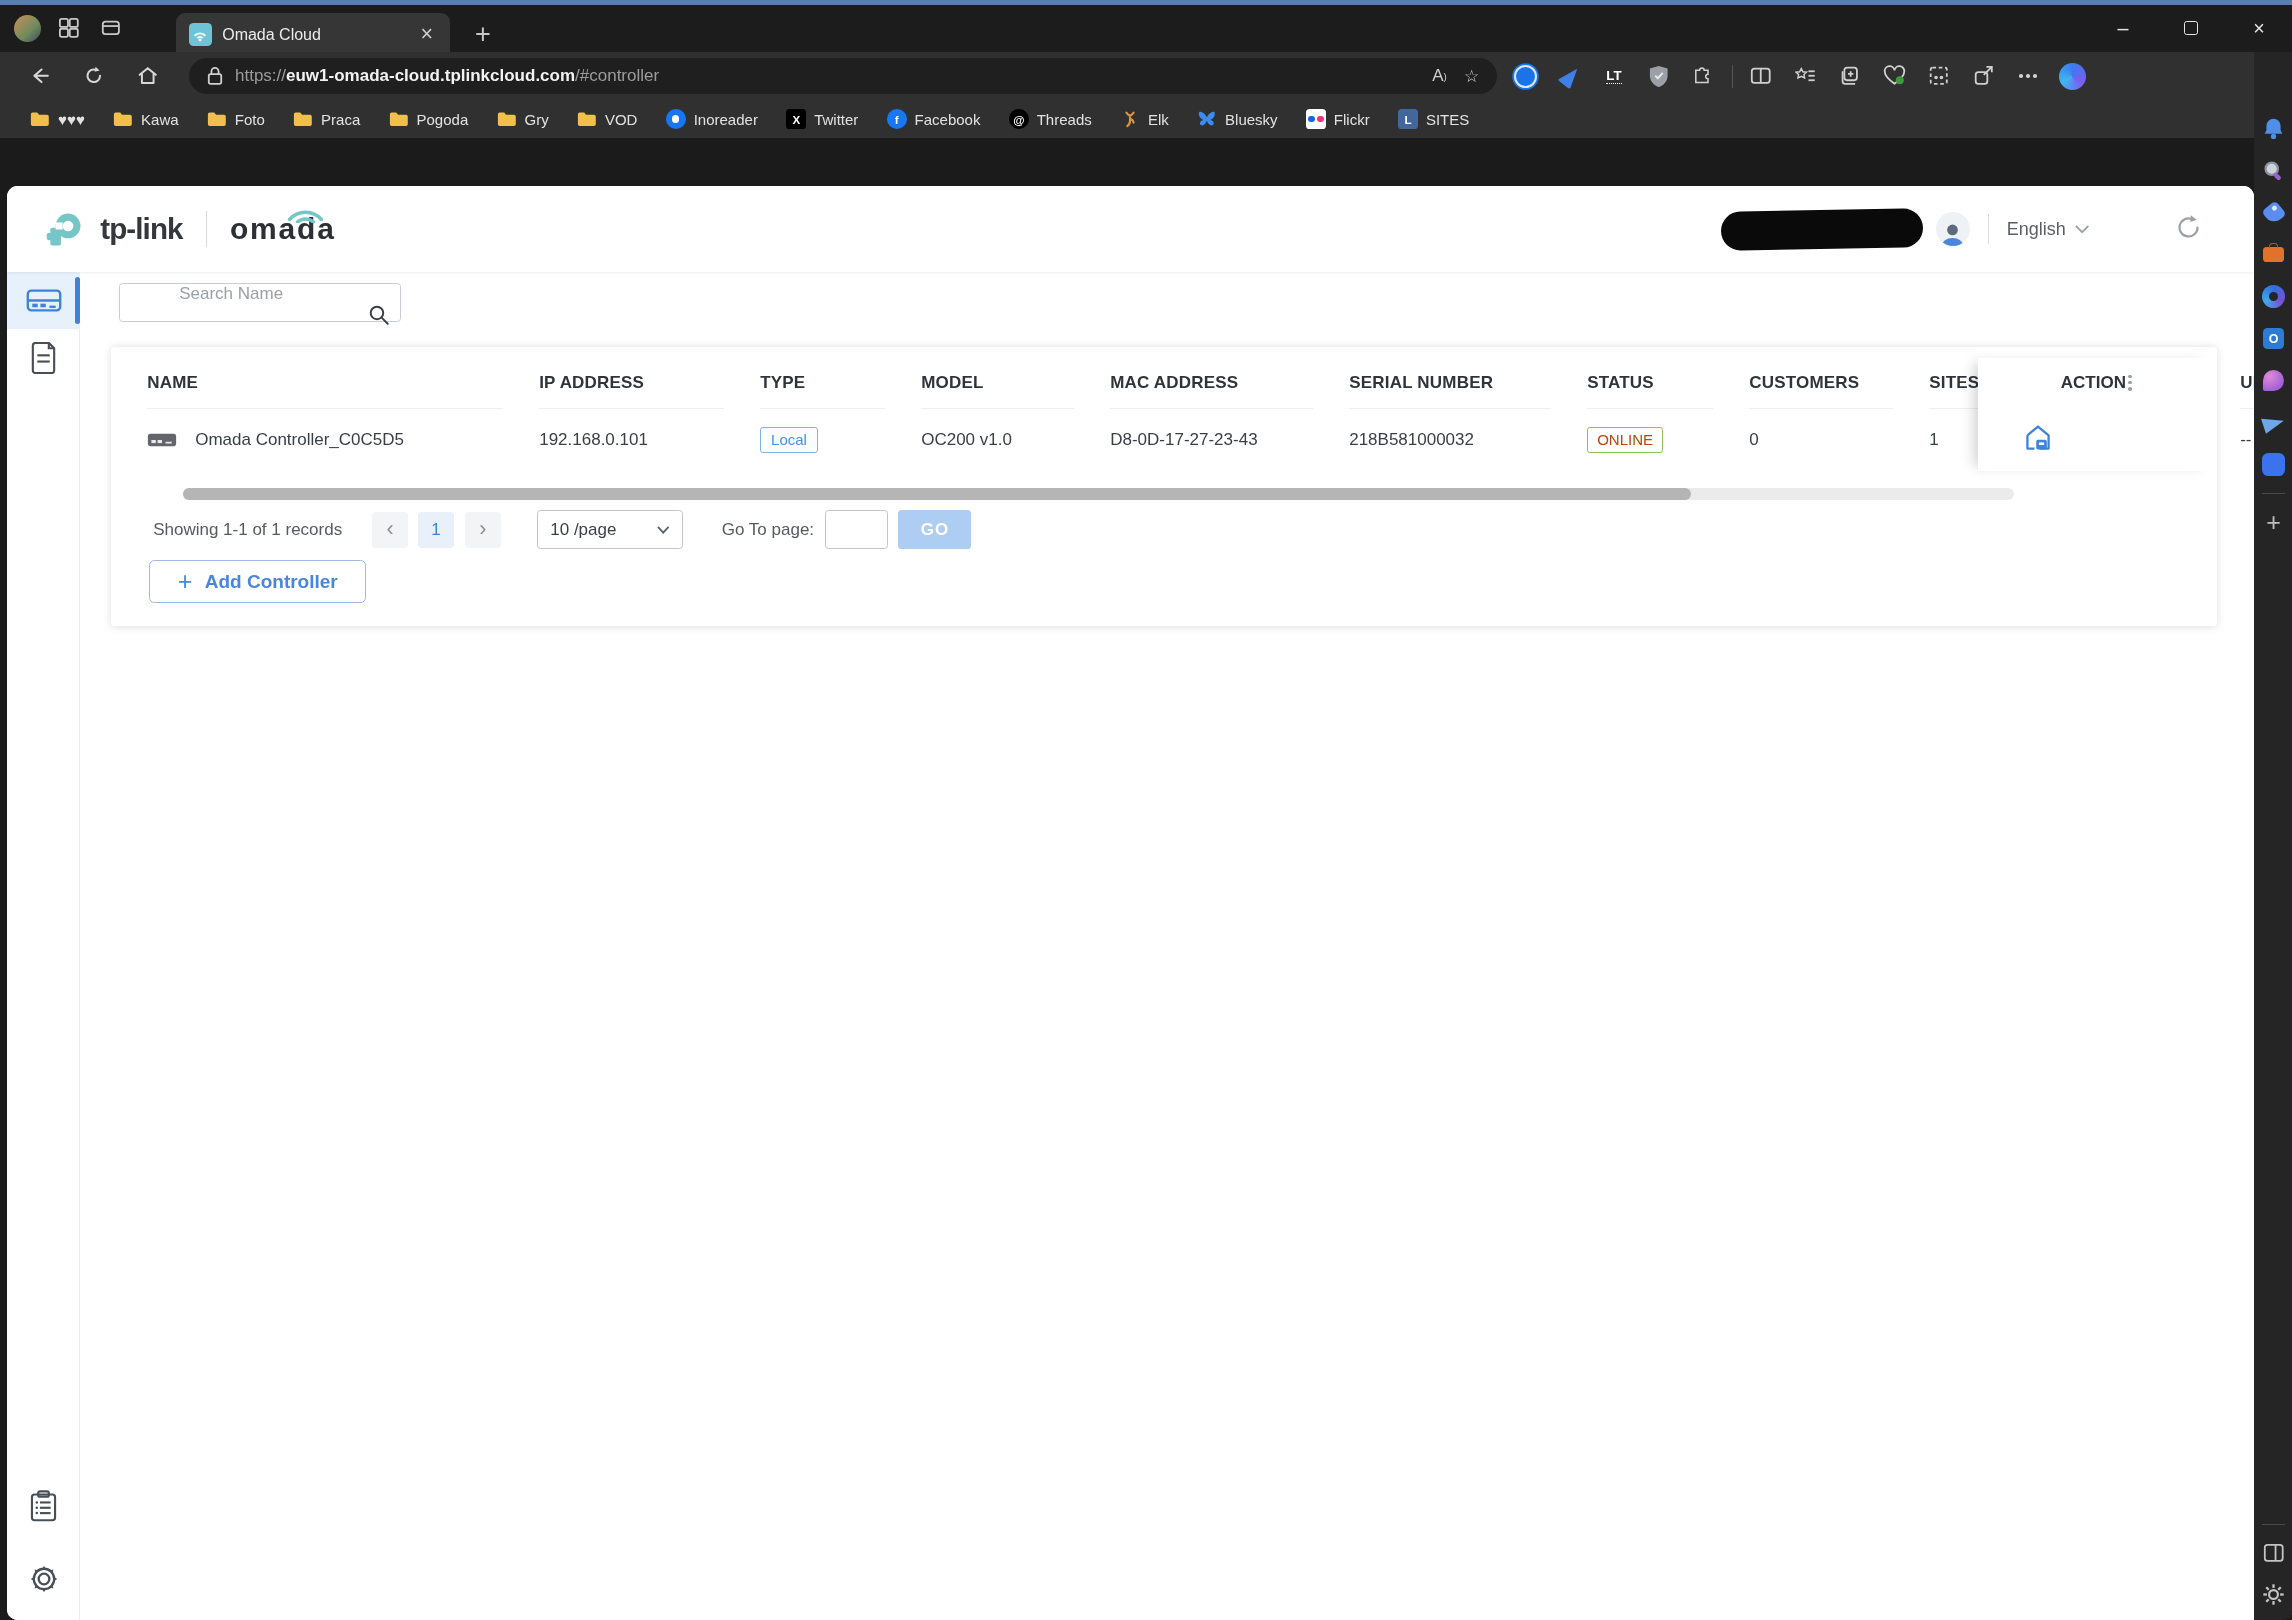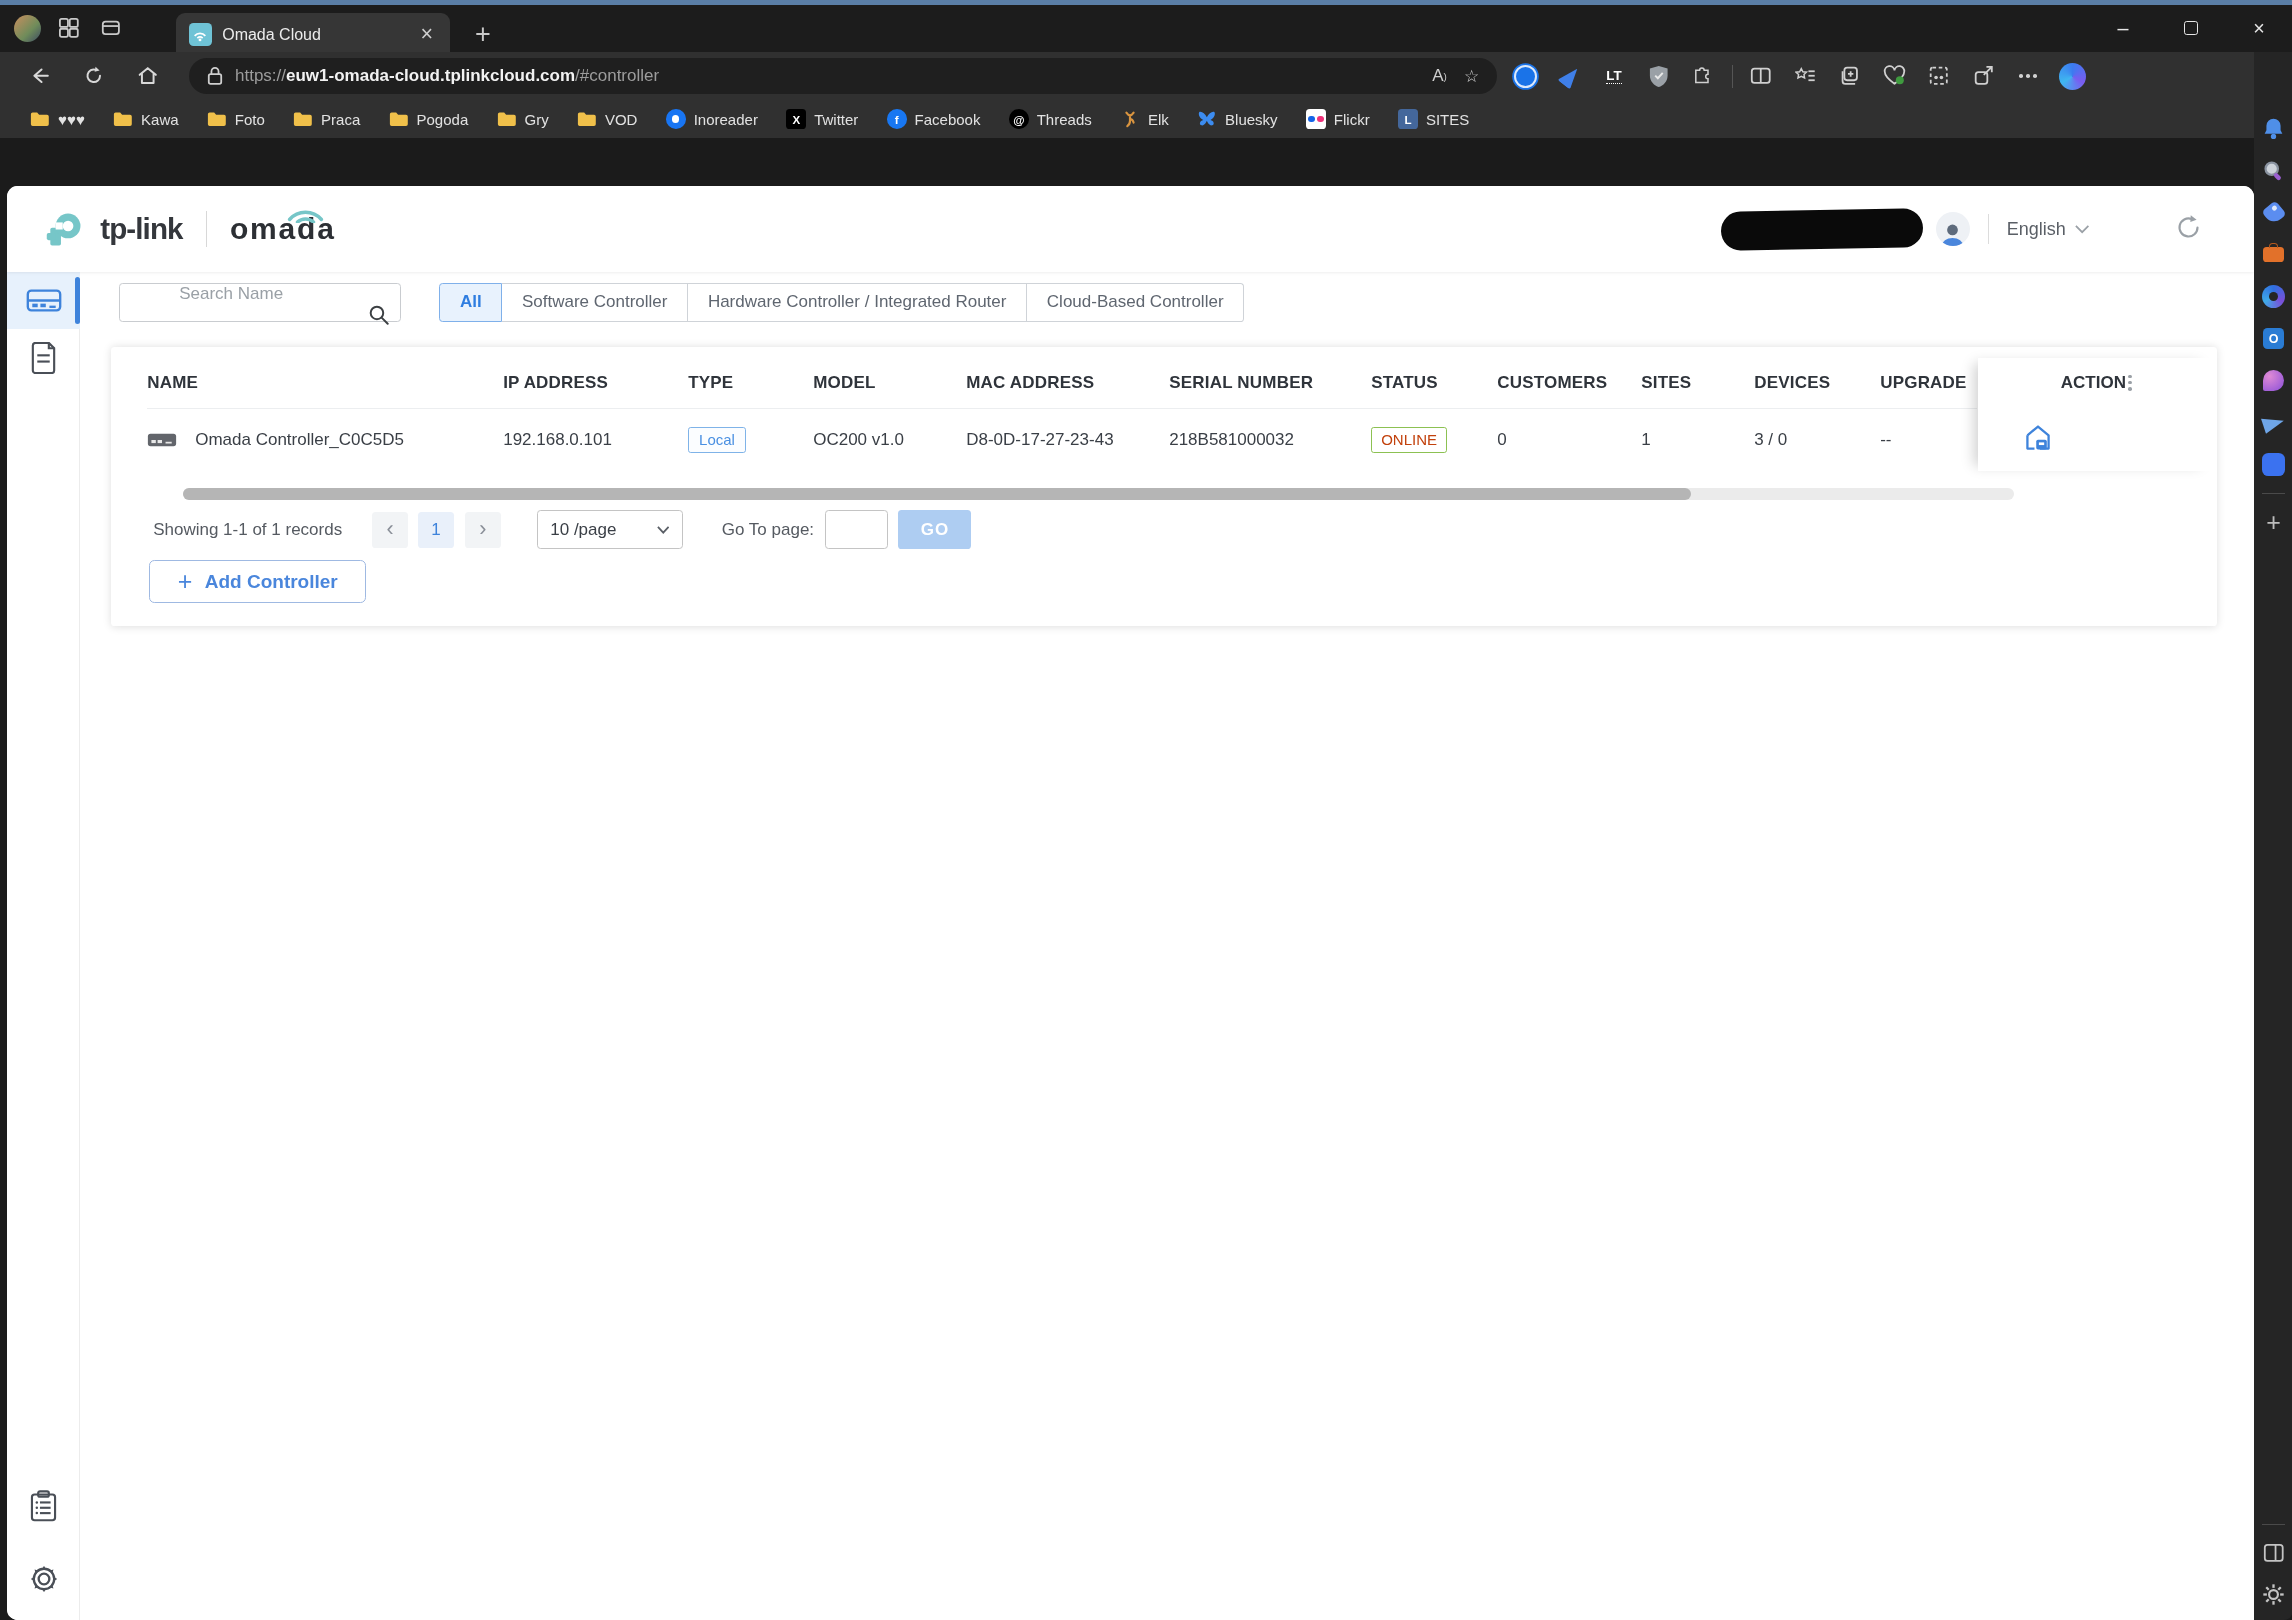--- a/index.html
+++ b/index.html
@@ -104,21 +104,21 @@
   .search-ic { margin-right:10.7px; color:#3c4043; }
   #filter-group { display:flex; margin-left:38px; }
   .seg { height:39px; padding:0 19.7px; display:flex; align-items:center; font-size:17px; color:#5f6670; background:#fff; border:0.9px solid #cfd3d8; border-left:none; white-space:nowrap; }
   .seg:first-child { border-left:0.9px solid #cfd3d8; border-radius:3.6px 0 0 3.6px; }
   .seg:last-child { border-radius:0 3.6px 3.6px 0; }
   .seg.active { background:#e8f2fd; color:#2e7de0; border:0.9px solid #7fb0ea; font-weight:bold; }
 
   
   #card { position:absolute; left:31px; top:75px; width:2106px; height:279px; background:#fff; border-radius:3.6px; box-shadow:0 0.9px 9px rgba(0,0,0,.13); }
   #table-zone { position:absolute; left:36px; top:10.7px; width:2067px; }
-  .tgrid { display:grid; grid-template-columns:356px 185px 125px 153px 203px 202px 126px 144px 113px 126px 97px; width:1831px; }
+  .tgrid { display:grid; grid-template-columns:356px 185px 125px 153px 203px 202px 126px 144px 113px 126px 97px; width:1831px;gap:36px; }
   .th { height:50px; display:flex; align-items:center; font-size:17px; font-weight:bold; color:#2f343b; letter-spacing:0.2px; }
   .td { height:63px; display:flex; align-items:center; font-size:17px; color:#3a3f46; border-top:0.9px solid #eceef0; }
   .cell-name { display:flex; align-items:center; gap:18px; }
   .badge-local { border:0.9px solid #7fb3e8; color:#4a90e2; font-size:15px; padding:3.6px 9.9px; border-radius:2.7px; background:#fbfdff; }
   .badge-online { border:0.9px solid #8cc152; color:#c2410c; font-size:15px; padding:3.6px 9px; border-radius:2.7px; background:#fff; }
   #action-panel { position:absolute; left:1831px; top:0; width:236px; height:113px; background:#fff; box-shadow:-9px 0 12.5px -5.4px rgba(0,0,0,.18); z-index:3; }
   .action-head { height:50px; display:flex; align-items:center; justify-content:center; gap:2px; font-size:17px; font-weight:bold; color:#2f343b; }
   .kebab { display:flex; flex-direction:column; gap:2.7px; }
   .kebab i { width:3.6px; height:3.6px; border-radius:50%; background:#9aa0a6; }
   .action-body { height:63px; display:flex; align-items:center; padding-left:45px; }
@@ -526,26 +526,20 @@
     <div id="content">
       <div id="controls-row">
         <div id="search-box">
           <input type="text" placeholder="Search Name" style="">
           <span class="search-ic">
             <svg width="21.5" height="21.5" viewBox="0 0 24 24">
                 <circle cx="10" cy="10" r="7" fill="none" stroke="#3c4043" stroke-width="2.2"></circle>
                 <line x1="15.5" y1="15.5" x2="22" y2="22" stroke="#3c4043" stroke-width="2.2" stroke-linecap="round"></line>
               </svg>
           </span>
-        </div>
-        <div id="filter-group">
-          <span class="seg active">All</span>
-          <span class="seg">Software Controller</span>
-          <span class="seg">Hardware Controller / Integrated Router</span>
-          <span class="seg">Cloud-Based Controller</span>
         </div>
       </div>
 
       <div id="card">
         <div id="table-zone">
           <div class="tgrid">
             <span class="th">NAME</span>
             <span class="th">IP ADDRESS</span>
             <span class="th">TYPE</span>
             <span class="th">MODEL</span>

